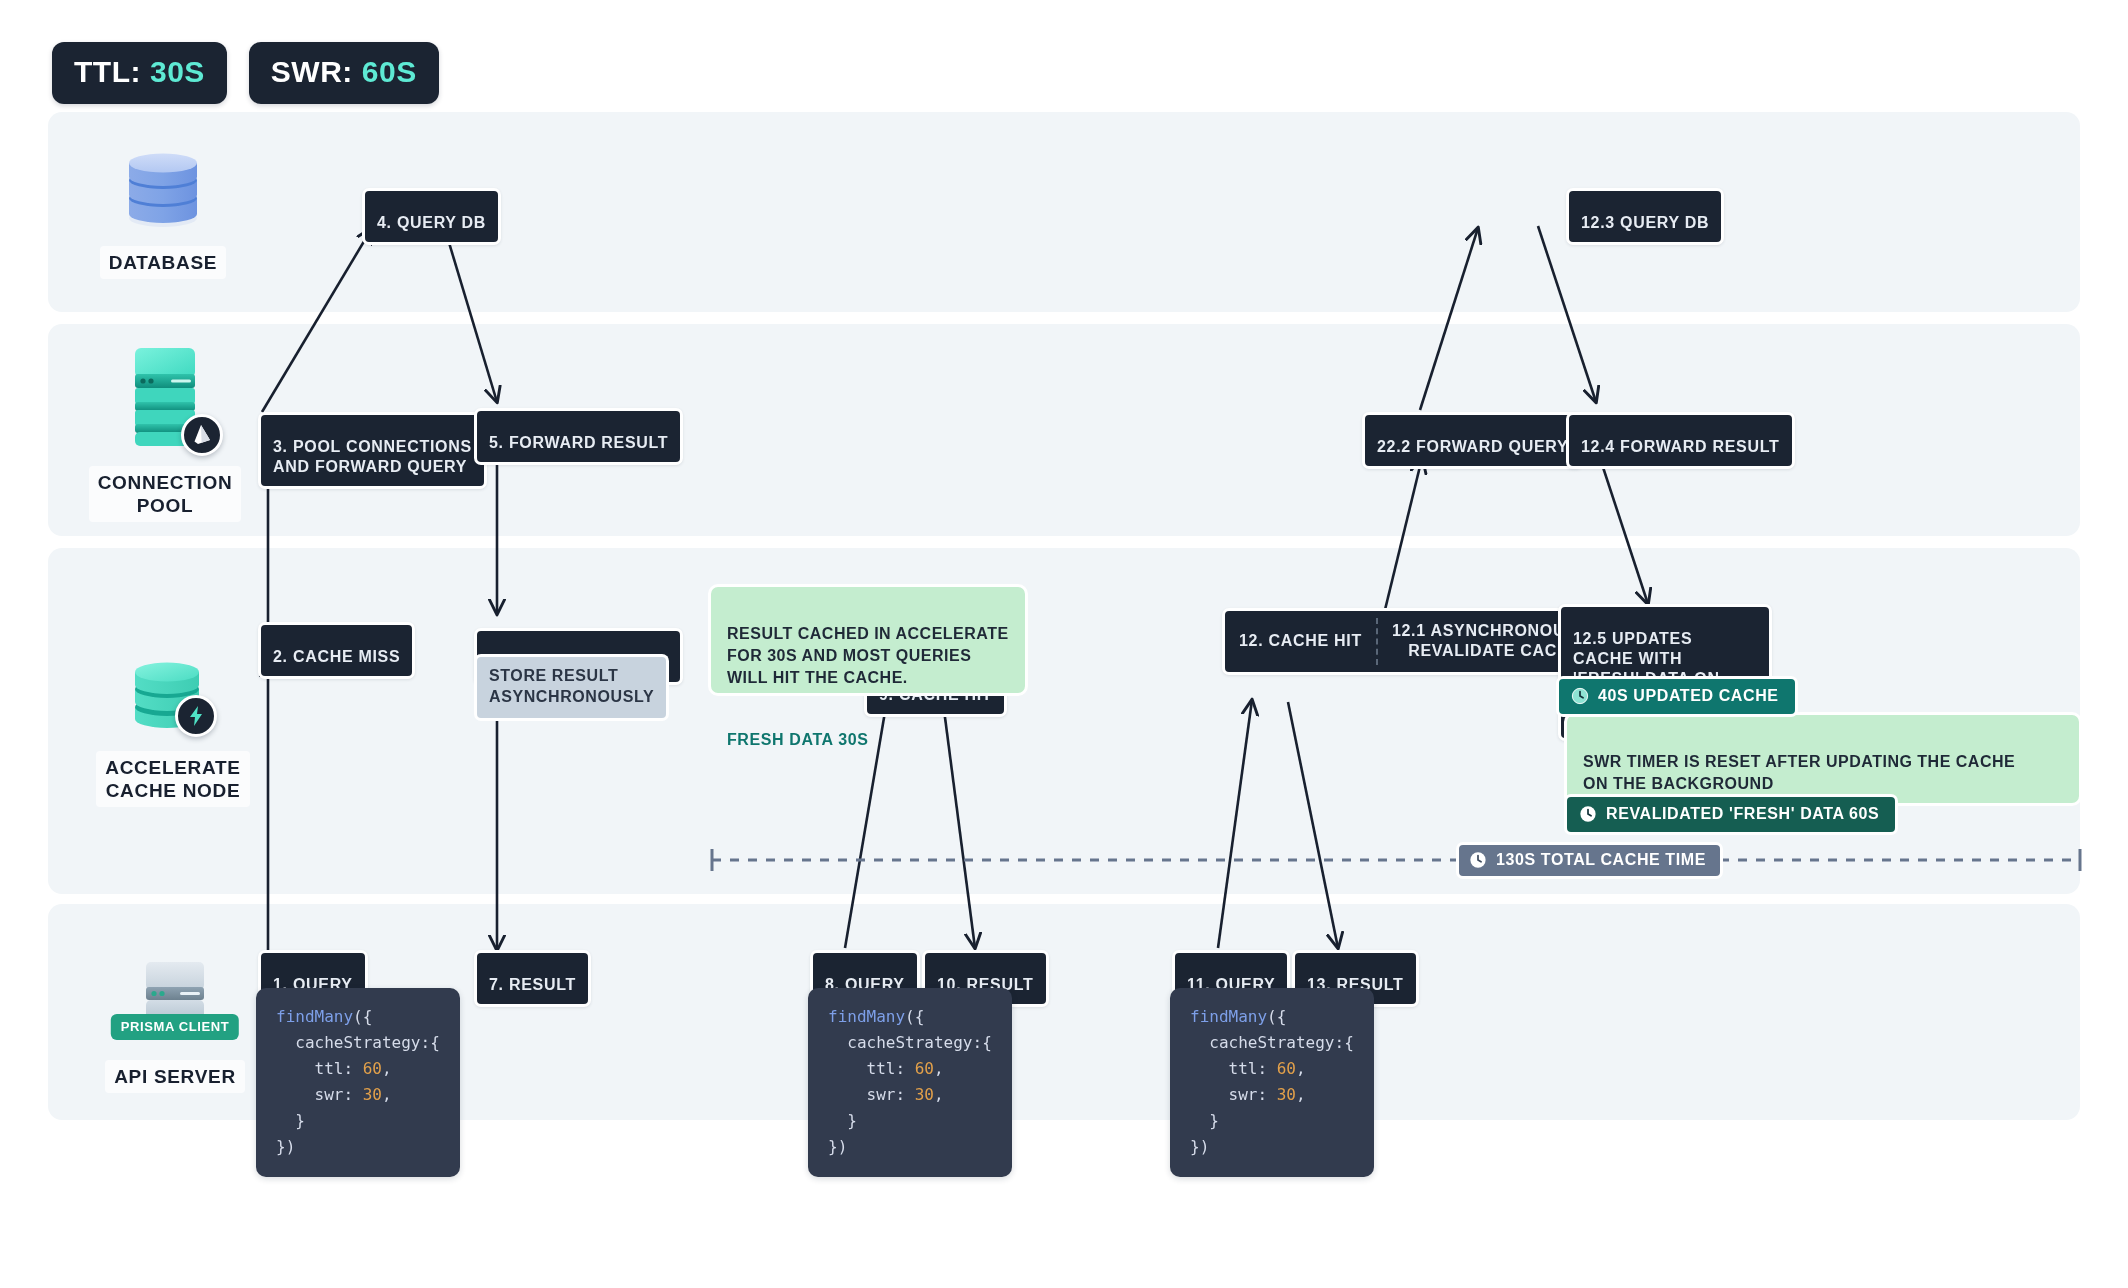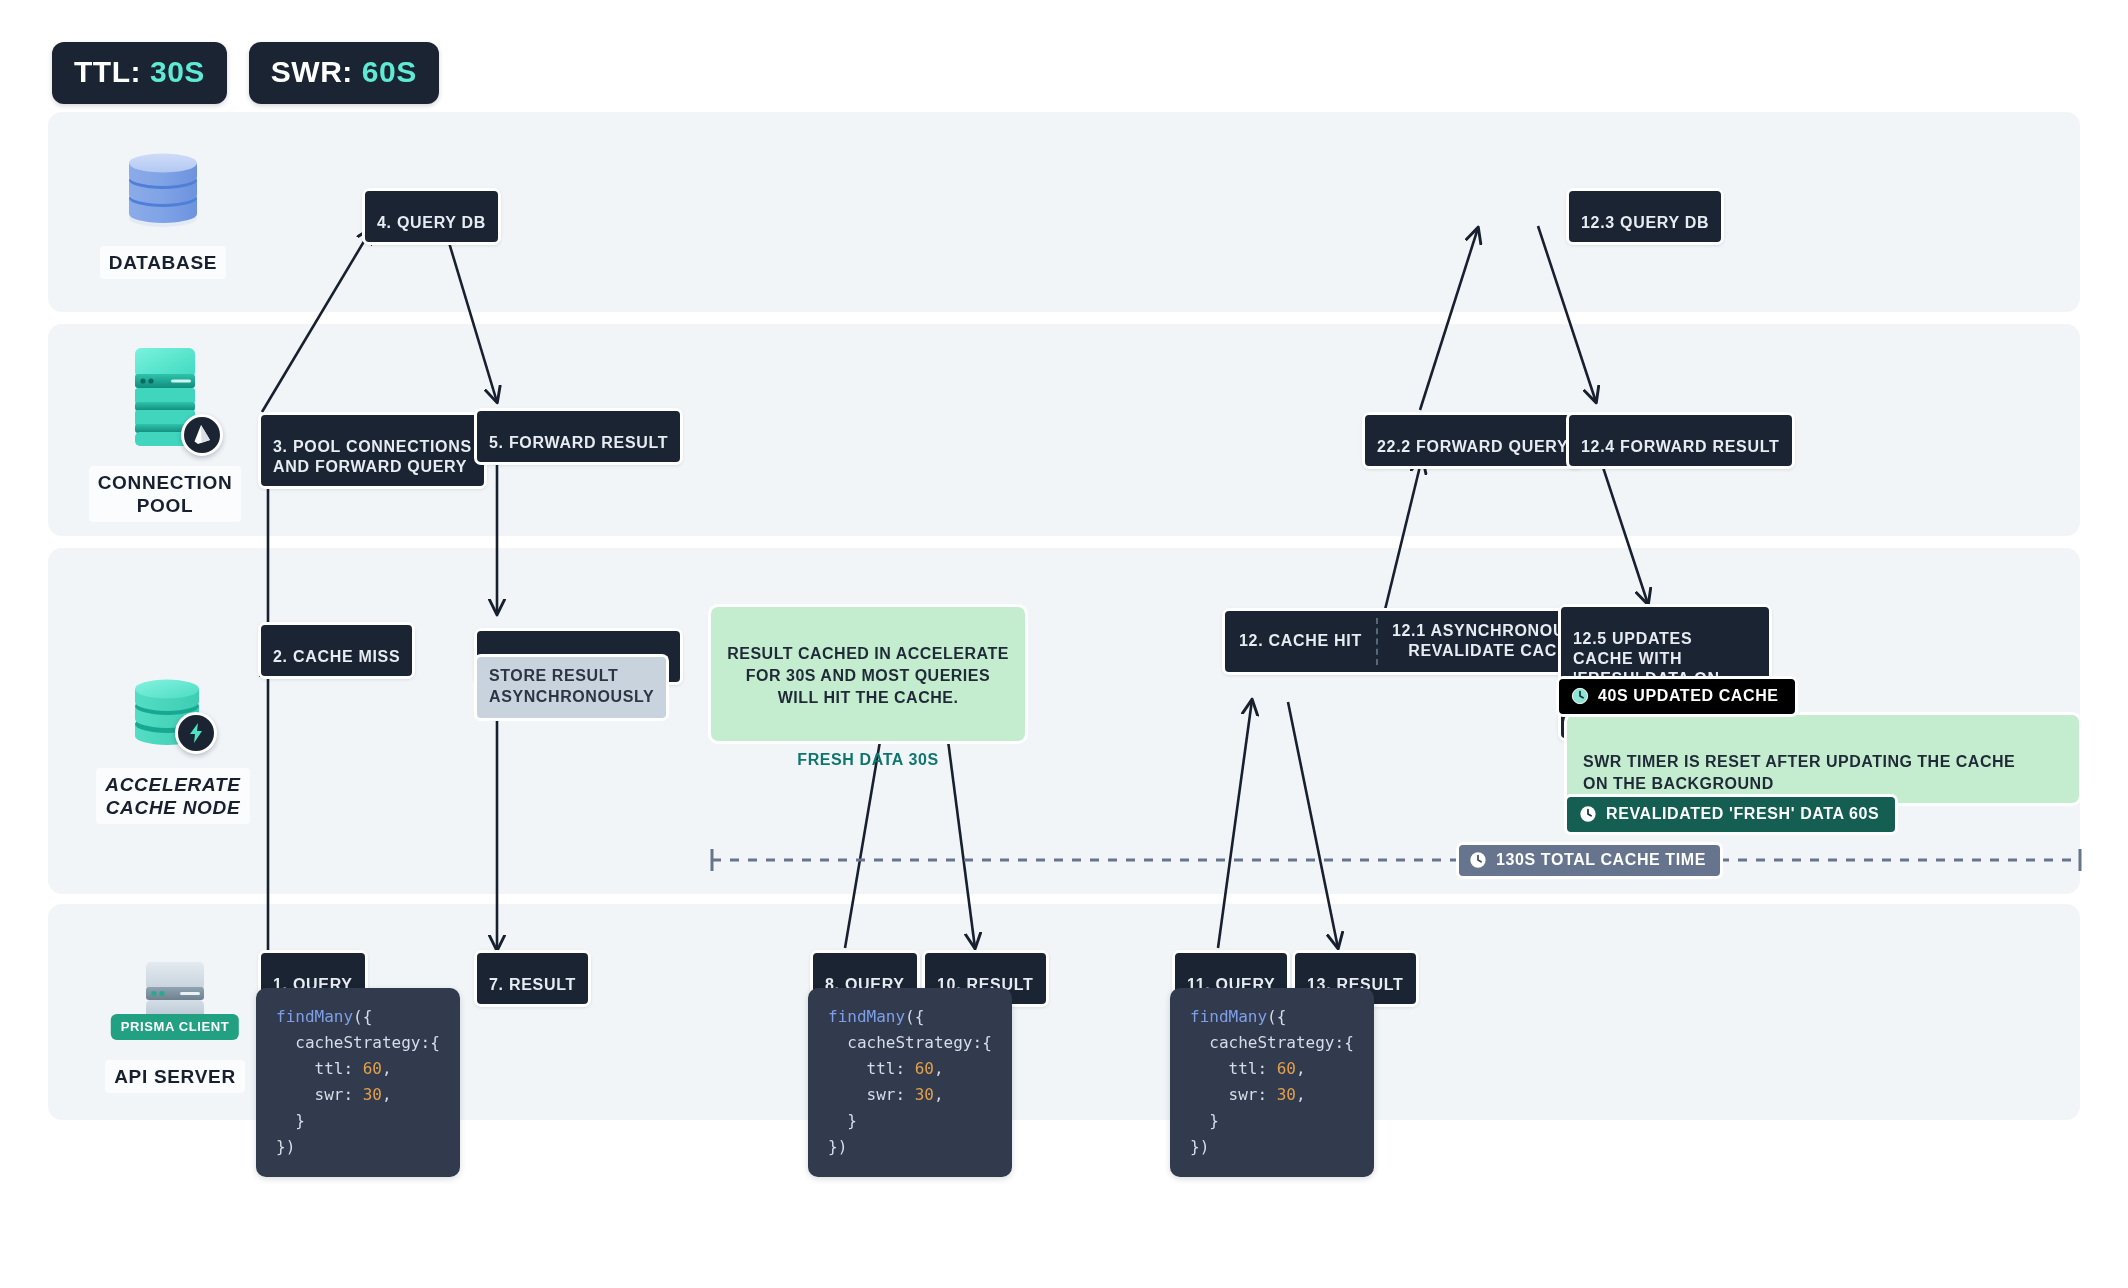--- a/index.html
+++ b/index.html
@@ -103,21 +103,21 @@
   .tag-stale { color: #e8702a; }
 
   
   .time-badge {
     position: absolute;
     display: flex; align-items: center; gap: 9px;
     font-size: 16px; font-weight: bold; letter-spacing: .6px;
     padding: 8px 16px 9px 12px; border-radius: 7px;
     border: 3px solid #ffffff; color: #ffffff; white-space: nowrap;
   }
-  .tb-dark  { background: #000000; }
+  .tb-dark  { background: #0f766e; }
   .tb-green { background: #155e52; }
   .tb-slate { background: #66758d; }
   .clock { width: 18px; height: 18px; flex: 0 0 18px; }
 
   
   .code {
     position: absolute;
     background: #323b4e; border-radius: 10px;
     padding: 16px 20px 18px 20px;
     font-family: "DejaVu Sans Mono", monospace;
@@ -204,21 +204,21 @@
       <div class="icon-badge" style="right:-12px; bottom:4px;">
         <svg width="20" height="22" viewBox="0 0 20 22">
           <path d="M9 1 L18 16 L6 20 L2.5 17.5 Z" fill="#ffffff"></path>
           <path d="M9 1 L18 16 L9.6 18.8 Z" fill="#d8dde6"></path>
         </svg>
       </div>
     </div>
     <div class="node-label" style="margin-top:6px;">CONNECTION POOL</div>
   </div>
 
-  <div class="node" style="left:98px; top:672px; width:150px;font-style:italic;">
+  <div class="node" style="left:98px; top:655px; width:150px;">
     <div class="icon-wrap">
       <svg width="100" height="84" viewBox="0 0 100 84">
         <defs>
           <linearGradient id="cTop" x1="0" y1="0" x2="1" y2="1">
             <stop offset="0" stop-color="#86f3df"></stop>
               <stop offset="1" stop-color="#4bdcc3"></stop>
           </linearGradient>
           <linearGradient id="cBody" x1="0" y1="0" x2="1" y2="0">
             <stop offset="0" stop-color="#53ddc5"></stop>
               <stop offset="1" stop-color="#3ecdb3"></stop>
@@ -337,21 +337,21 @@
 REVALIDATE CACHE</div>
   </div>
 
   <div class="chip" style="left:1362px; top:412px;">22.2 FORWARD QUERY</div>
   <div class="chip" style="left:1566px; top:188px;">12.3 QUERY DB</div>
   <div class="chip" style="left:1566px; top:412px;">12.4 FORWARD RESULT</div>
   <div class="chip center" style="left:1558px; top:604px; width:214px;">12.5 UPDATES CACHE WITH
 'FRESH' DATA ON THE
 BACKGROUND</div>
 
-  <div class="note green" style="left:708px; top:604px; width:320px; height:140px;text-align:center;">
+  <div class="note green" style="left:708px; top:584px; width:320px; height:112px;">
     <div>RESULT CACHED IN ACCELERATE
 FOR 30S AND MOST QUERIES
 WILL HIT THE CACHE.</div>
     <div class="note-tag tag-fresh" style="margin-top:18px;">FRESH DATA  30S</div>
   </div>
 
 
   <div class="note green" style="left:1564px; top:712px; width:518px; height:94px;">
     <div>SWR TIMER  IS RESET AFTER UPDATING THE CACHE
 ON THE BACKGROUND</div>

